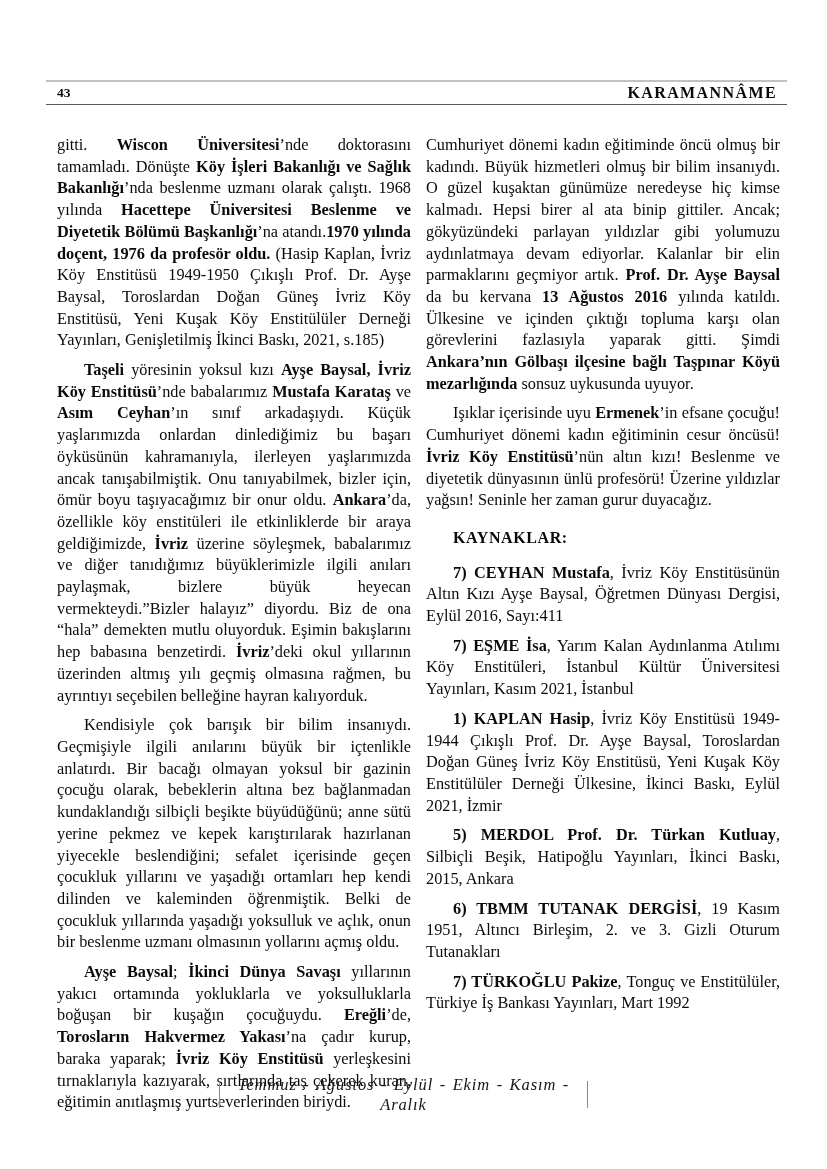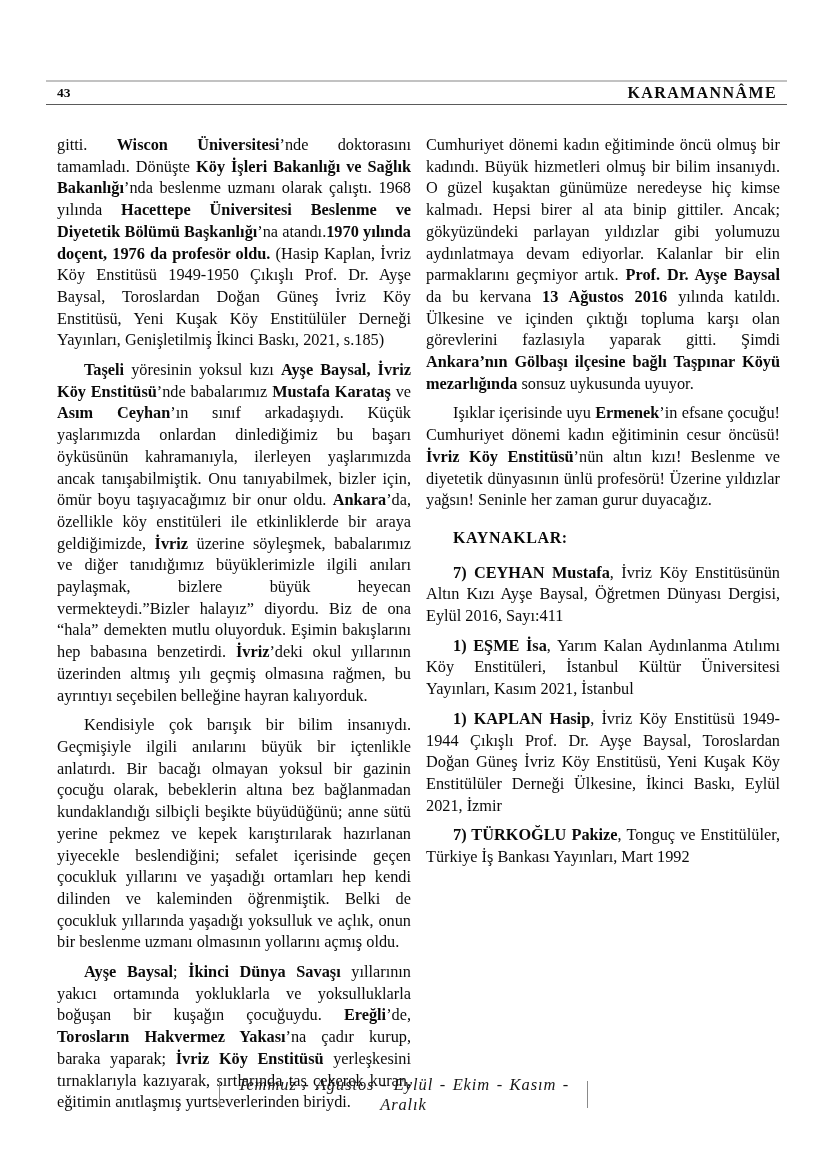--- a/index.html
+++ b/index.html
@@ -76,22 +76,24 @@
         <p class="para"><span>gitti. </span><span class="bold">Wiscon Üniversitesi</span><span>’nde doktorasını tamamladı. Dönüşte </span><span class="bold">Köy İşleri Bakanlığı ve Sağlık Bakanlığı</span><span>’nda beslenme uzmanı olarak çalıştı. 1968 yılında </span><span class="bold">Hacettepe Üniversitesi Beslenme ve Diyetetik Bölümü Başkanlığı</span><span>’na atandı.</span><span class="bold">1970 yılında doçent, 1976 da profesör oldu. </span><span class="italic">(Hasip Kaplan, İvriz Köy Enstitüsü 1949-1950 Çıkışlı Prof. Dr. Ayşe Baysal, Toroslardan Doğan Güneş İvriz Köy Enstitüsü, Yeni Kuşak Köy Enstitülüler Derneği Yayınları, Genişletilmiş İkinci Baskı, 2021, s.185)</span></p>
         <p class="para indent"><span class="bold">Taşeli</span><span> yöresinin yoksul kızı </span><span class="bold">Ayşe Baysal, İvriz Köy Enstitüsü</span><span>’nde babalarımız </span><span class="bold">Mustafa Karataş</span><span> ve </span><span class="bold">Asım Ceyhan</span><span>’ın sınıf arkadaşıydı. Küçük yaşlarımızda onlardan dinlediğimiz bu başarı öyküsünün kahramanıyla, ilerleyen yaşlarımızda ancak tanışabilmiştik. Onu tanıyabilmek, bizler için, ömür boyu taşıyacağımız bir onur oldu. </span><span class="bold">Ankara</span><span>’da, özellikle köy enstitüleri ile etkinliklerde bir araya geldiğimizde, </span><span class="bold">İvriz</span><span> üzerine söyleşmek, babalarımız ve diğer tanıdığımız büyüklerimizle ilgili anıları paylaşmak, bizlere büyük heyecan vermekteydi.”Bizler halayız” diyordu. Biz de ona “hala” demekten mutlu oluyorduk. Eşimin bakışlarını hep babasına benzetirdi. </span><span class="bold">İvriz</span><span>’deki okul yıllarının üzerinden altmış yılı geçmiş olmasına rağmen, bu ayrıntıyı seçebilen belleğine hayran kalıyorduk.</span></p>
         <p class="para indent"><span>Kendisiyle çok barışık bir bilim insanıydı. Geçmişiyle ilgili anılarını büyük bir içtenlikle anlatırdı. Bir bacağı olmayan yoksul bir gazinin çocuğu olarak, bebeklerin altına bez bağlanmadan kundaklandığı silbiçli beşikte büyüdüğünü; anne sütü yerine pekmez ve kepek karıştırılarak hazırlanan yiyecekle beslendiğini; sefalet içerisinde geçen çocukluk yıllarını ve yaşadığı ortamları hep kendi dilinden ve kaleminden öğrenmiştik. Belki de çocukluk yıllarında yaşadığı yoksulluk ve açlık, onun bir beslenme uzmanı olmasının yollarını açmış oldu.</span></p>
         <p class="para indent"><span class="bold">Ayşe Baysal</span><span>; </span><span class="bold">İkinci Dünya Savaşı</span><span> yıllarının yakıcı ortamında yokluklarla ve yoksulluklarla boğuşan bir kuşağın çocuğuydu. </span><span class="bold">Ereğli</span><span>’de, </span><span class="bold">Torosların Hakvermez Yakası</span><span>’na çadır kurup, baraka yaparak; </span><span class="bold">İvriz Köy Enstitüsü</span><span> yerleşkesini tırnaklarıyla kazıyarak, sırtlarında taş çekerek kuran, eğitimin anıtlaşmış yurtseverlerinden biriydi.</span></p>
       </div>
     <div class="col">
         <p class="para"><span>Cumhuriyet dönemi kadın eğitiminde öncü olmuş bir kadındı. Büyük hizmetleri olmuş bir bilim insanıydı. O güzel kuşaktan günümüze neredeyse hiç kimse kalmadı. Hepsi birer al ata binip gittiler. Ancak; gökyüzündeki parlayan yıldızlar gibi yolumuzu aydınlatmaya devam ediyorlar. Kalanlar bir elin parmaklarını geçmiyor artık. </span><span class="bold">Prof. Dr. Ayşe Baysal</span><span> da bu kervana </span><span class="bold">13 Ağustos 2016</span><span> yılında katıldı. Ülkesine ve içinden çıktığı topluma karşı olan görevlerini fazlasıyla yaparak gitti. Şimdi </span><span class="bold">Ankara’nın Gölbaşı ilçesine bağlı Taşpınar Köyü mezarlığında</span><span> sonsuz uykusunda uyuyor.</span></p>
         <p class="para indent"><span>Işıklar içerisinde uyu </span><span class="bold">Ermenek</span><span>’in efsane çocuğu! Cumhuriyet dönemi kadın eğitiminin cesur öncüsü! </span><span class="bold">İvriz Köy Enstitüsü</span><span>’nün altın kızı! Beslenme ve diyetetik dünyasının ünlü profesörü! Üzerine yıldızlar yağsın! Seninle her zaman gurur duyacağız.</span></p>
         <p class="para indent kaynaklar"><span class="bold">KAYNAKLAR:</span></p>
         <p class="para indent"><span class="bold">7) CEYHAN Mustafa</span><span>, </span><span class="italic">İvriz Köy Enstitüsünün Altın Kızı Ayşe Baysal,</span><span> Öğretmen Dünyası Dergisi, Eylül 2016, Sayı:411</span></p>
-        <p class="para indent"><span class="bold">1) EŞME İsa</span><span>, </span><span class="italic">Yarım Kalan Aydınlanma Atılımı Köy Enstitüleri</span><span>, İstanbul Kültür Üniversitesi Yayınları, Kasım 2021, İstanbul</span></p>
+        <p class="para indent"><span class="bold">7) EŞME İsa</span><span>, </span><span class="italic">Yarım Kalan Aydınlanma Atılımı Köy Enstitüleri</span><span>, İstanbul Kültür Üniversitesi Yayınları, Kasım 2021, İstanbul</span></p>
         <p class="para indent"><span class="bold">1) KAPLAN Hasip</span><span>, </span><span class="italic">İvriz Köy Enstitüsü 1949-1944 Çıkışlı Prof. Dr. Ayşe Baysal, Toroslardan Doğan Güneş İvriz Köy Enstitüsü,</span><span> Yeni Kuşak Köy Enstitülüler Derneği Ülkesine, İkinci Baskı, Eylül 2021, İzmir</span></p>
+        <p class="para indent"><span class="bold">5) MERDOL Prof. Dr. Türkan Kutluay</span><span>, </span><span class="italic">Silbiçli Beşik</span><span>, Hatipoğlu Yayınları, İkinci Baskı, 2015, Ankara</span></p>
+        <p class="para indent"><span class="bold">6) TBMM TUTANAK DERGİSİ</span><span>, 19 Kasım 1951, Altıncı Birleşim, 2. ve 3. Gizli Oturum Tutanakları</span></p>
         <p class="para indent"><span class="bold">7) TÜRKOĞLU Pakize</span><span>, </span><span class="italic">Tonguç ve Enstitülüler,</span><span> Türkiye İş Bankası Yayınları, Mart 1992</span></p>
       </div>
   </div>
 
   <div class="footer">
     <div class="footer-bar"></div>
     <div class="footer-text">Temmuz - Ağustos - Eylül - Ekim - Kasım - Aralık</div>
     <div class="footer-bar"></div>
   </div>
 

